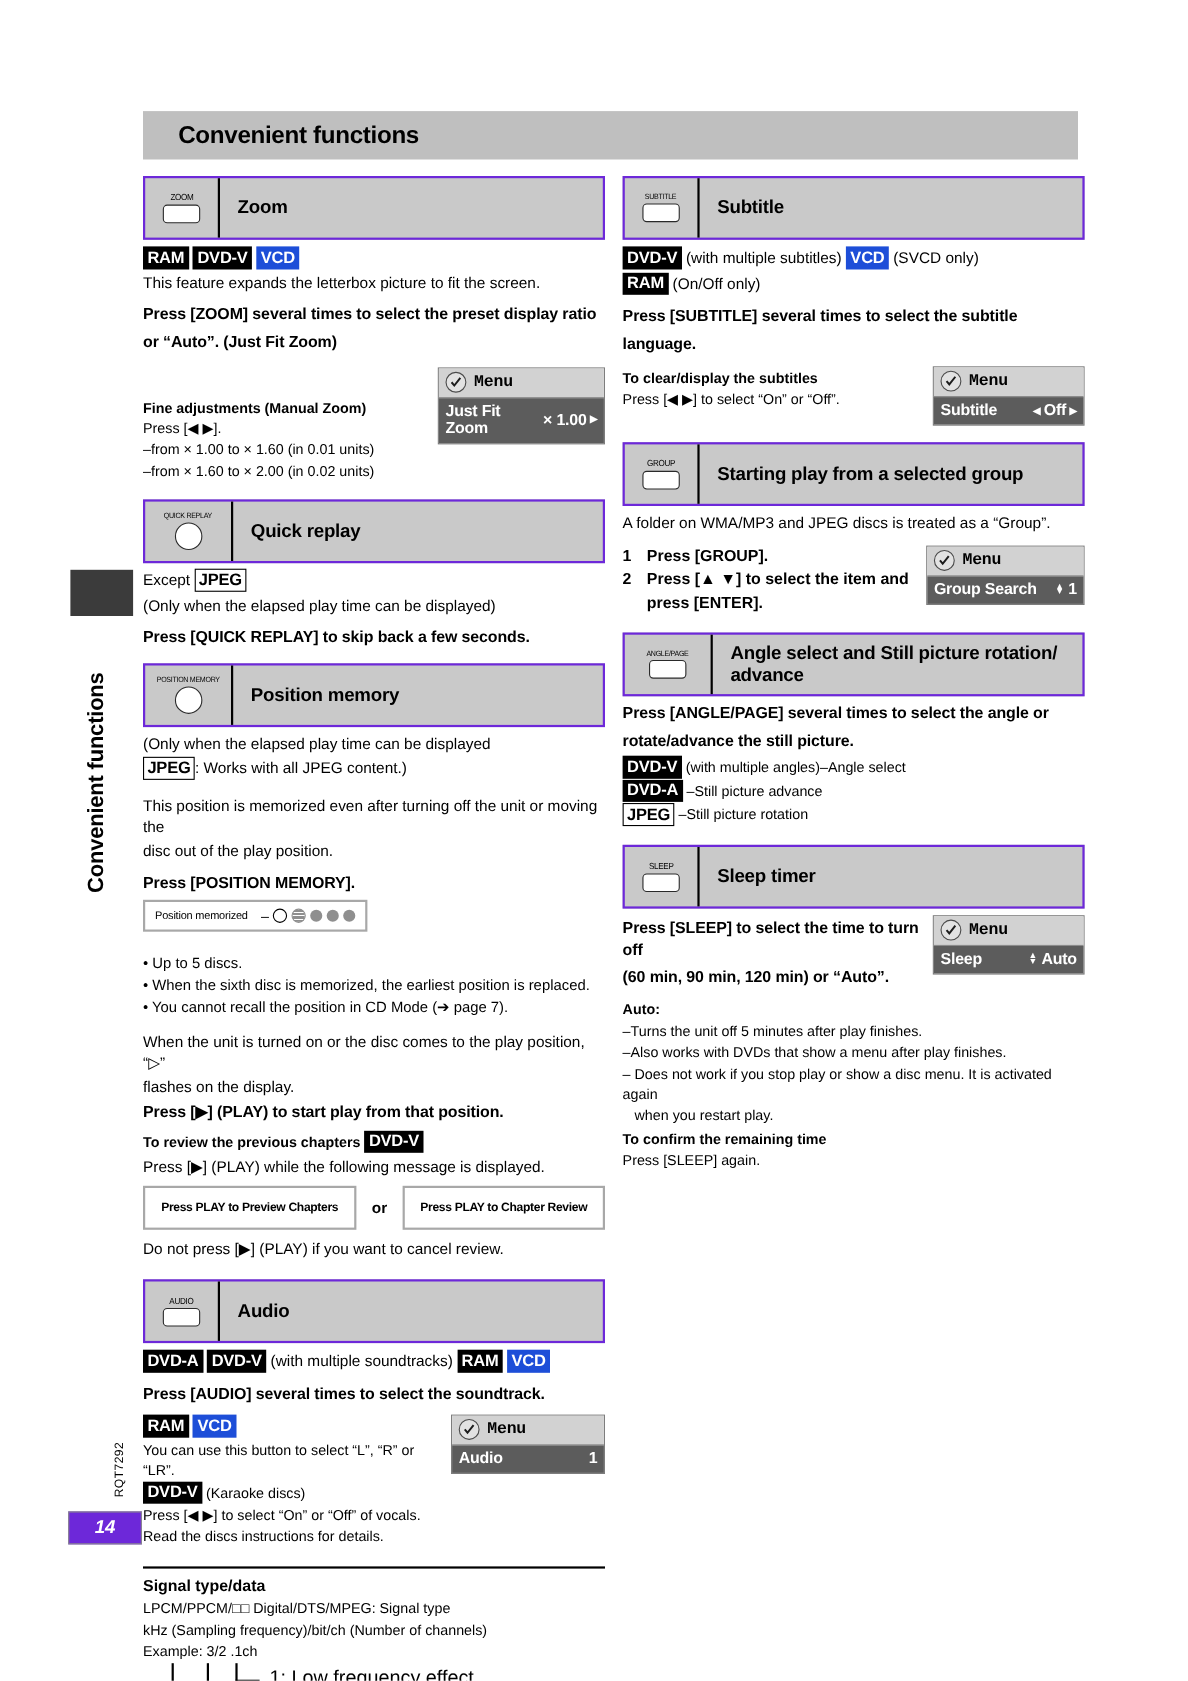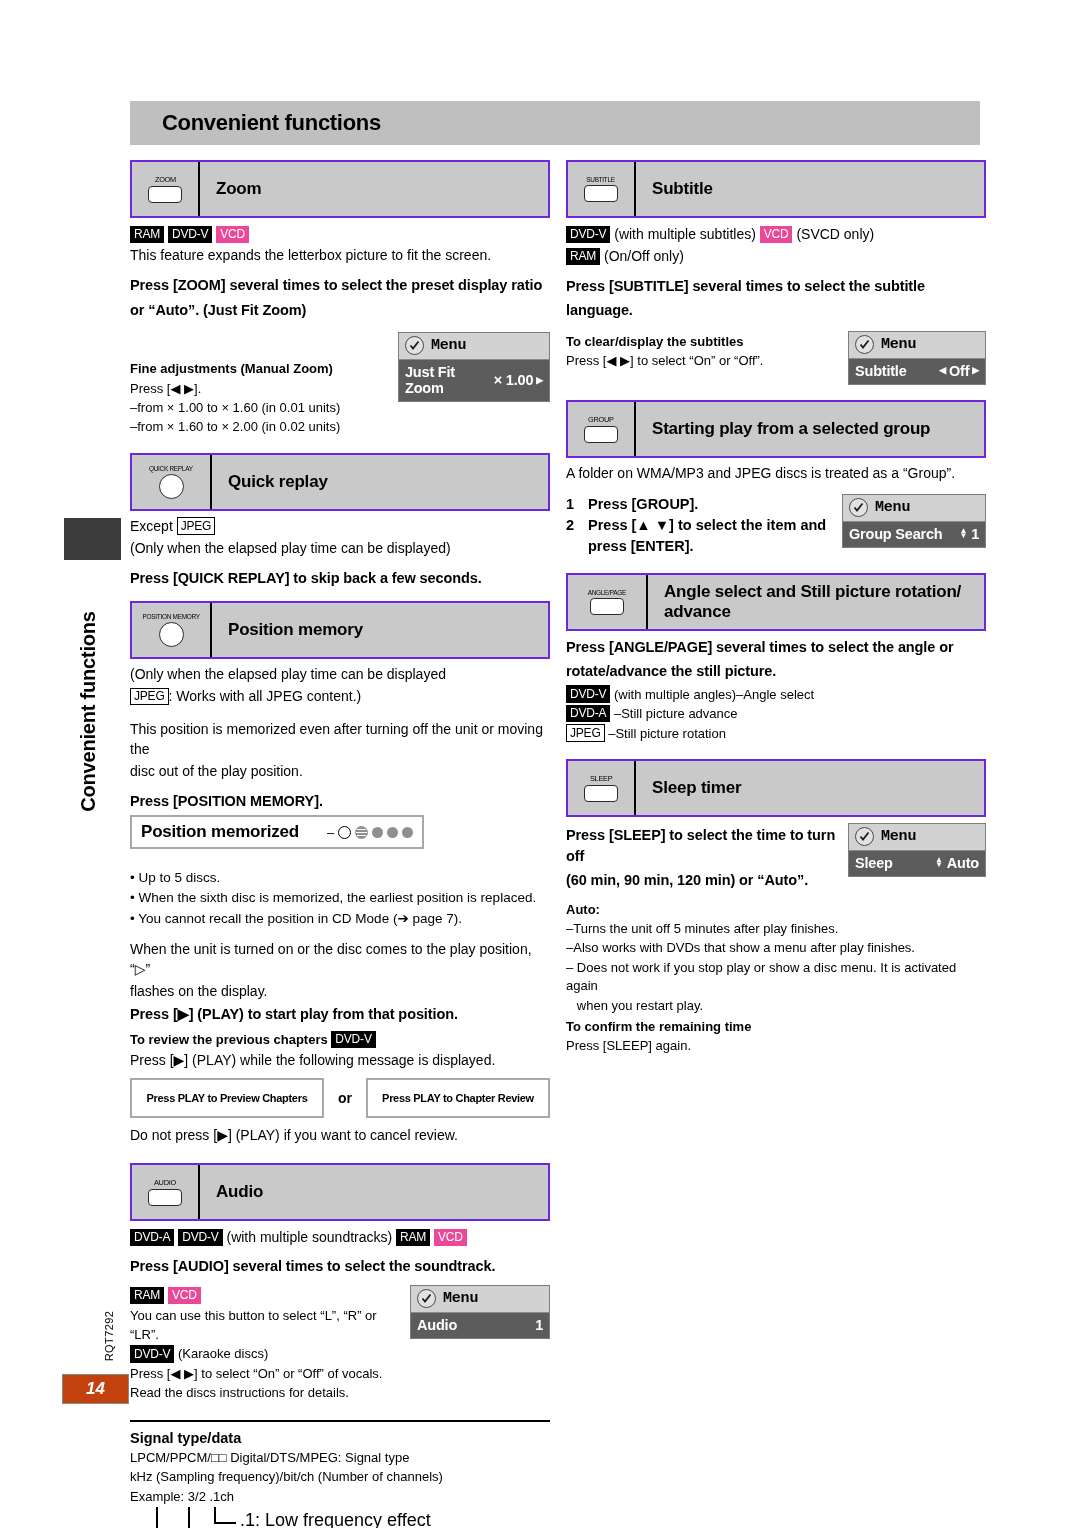--- a/index.html
+++ b/index.html
@@ -54,21 +54,21 @@
     font-size: 11px;
     letter-spacing: 0.4px;
     white-space: nowrap;
   }
   #page-number {
     position: absolute;
     left: 62px;
     top: 1374px;
     width: 65px;
     height: 28px;
-    background: #c2410c;
+    background: #6d28d9;
     color: #ffffff;
     font-size: 17px;
     font-style: italic;
     font-weight: bold;
     text-align: center;
     line-height: 28px;
     border: 1px solid #8a8a8a;
   }
 
   
@@ -147,32 +147,32 @@
     align-items: center;
     padding-left: 16px;
     font-size: 17px;
     font-weight: bold;
     letter-spacing: -0.2px;
   }
 
   
   .badge {
     display: inline-block;
-    font-size: 12px;
-    font-weight: normal;
+    font-size: 15px;
+    font-weight: bold;
     line-height: 1;
     padding: 2.5px 4px 3px 4px;
     vertical-align: middle;
     position: relative;
     top: -1px;
     letter-spacing: -0.2px;
     text-align: right;
   }
   .badge.black { background: #000000; color: #ffffff; }
-  .badge.gray  { background: #ec4899; color: #ffffff; }
+  .badge.gray  { background: #1d4ed8; color: #ffffff; }
   .badge.outline {
     background: #ffffff;
     color: #000000;
     border: 1px solid #000000;
     padding: 1.5px 3px 2px 3px;
   }
   .badge-row { margin: 3px 0 2px 0; font-size: 14px; line-height: 1.45; }
 
   
   .body-text {
@@ -285,24 +285,24 @@
   }
   .pos-mem-box {
     display: inline-flex;
     align-items: center;
     border: 2px solid #a8a8a8;
     padding: 5px 9px 5px 9px;
     background: #ffffff;
     gap: 4px;
   }
   .pos-mem-box .pm-label {
-    font-size: 17px;
-    font-weight: bold;
+    font-size: 10px;
+    font-weight: normal;
     letter-spacing: -0.2px;
-    margin-right: 24px;
+    margin-right: 8px;
   }
   .dot {
     width: 11px;
     height: 11px;
     border-radius: 50%;
     background: #8f8f8f;
     display: inline-block;
   }
   .dot.ring {
     background: #ffffff;

